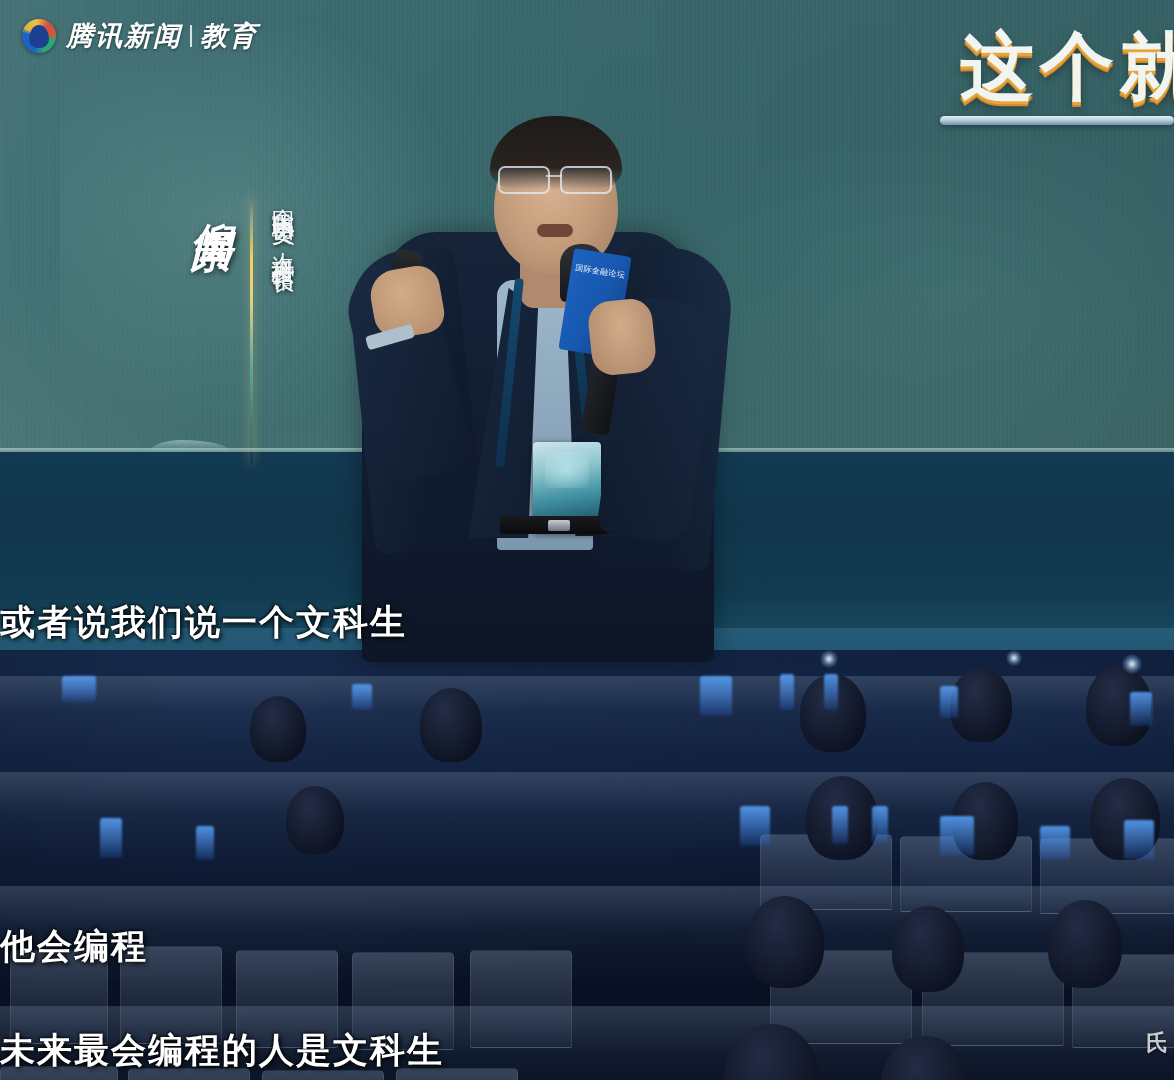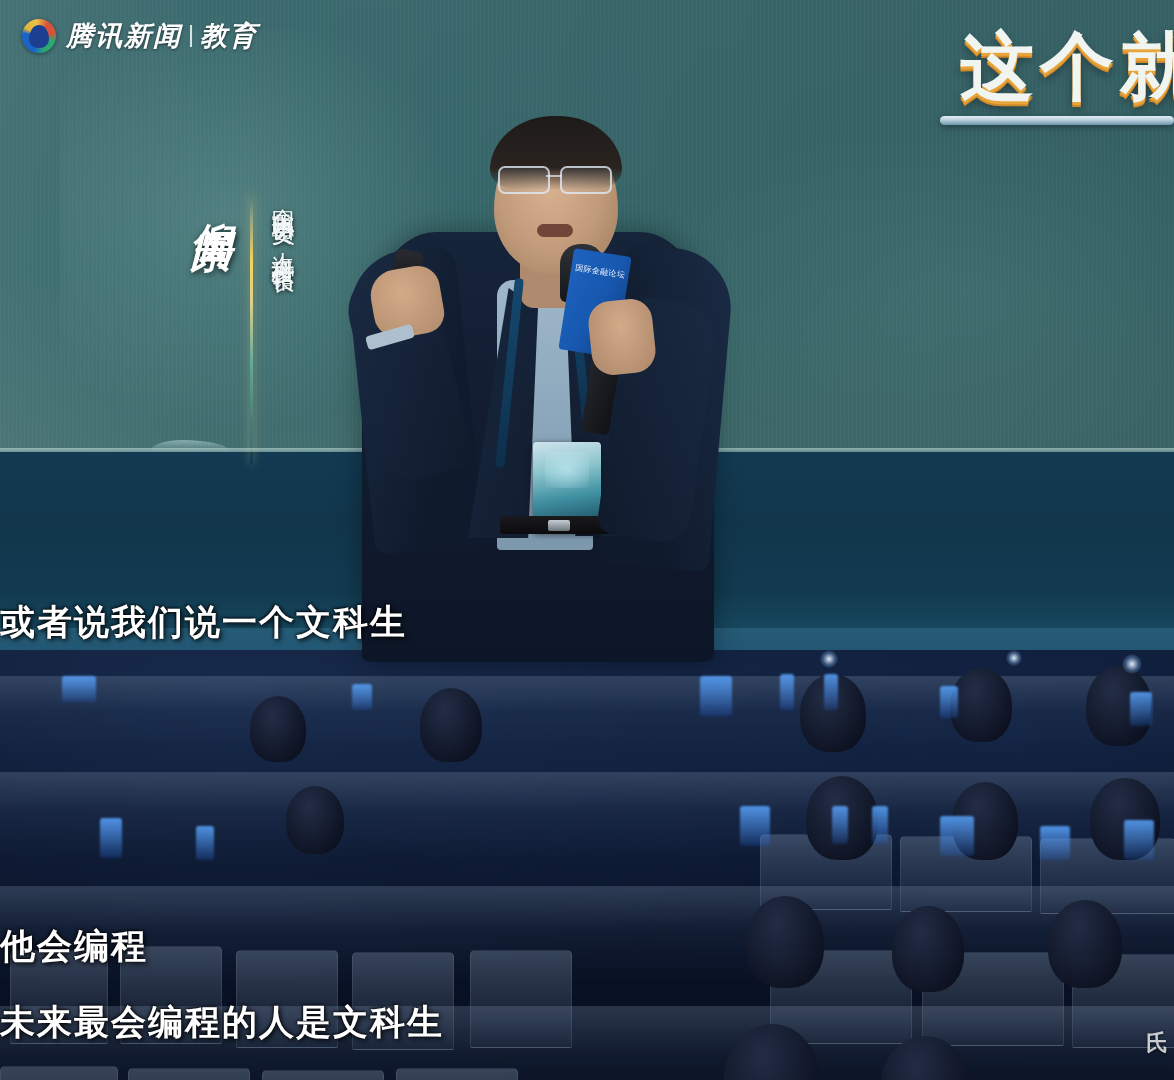--- a/index.html
+++ b/index.html
@@ -430,21 +430,21 @@
       2px 2px 5px rgba(0,0,0,0.85),
       -1px -1px 3px rgba(0,0,0,0.6);
     z-index: 45;
     white-space: nowrap;
     margin-top: 29px;
   }
   .sub-1 { top: 570px; }
   .sub-2 { top: 688px; }
   .sub-3 { top: 792px; }
   .sub-4 { top: 894px; }
-  .sub-5 { top: 970px; }
+  .sub-5 { top: 998px; }
 
   
   .watermark {
     position: absolute;
     right: 2px; bottom: 14px;
     width: 26px; height: 34px;
     z-index: 46;
     opacity: .85;
   }
   .wm-mark {

